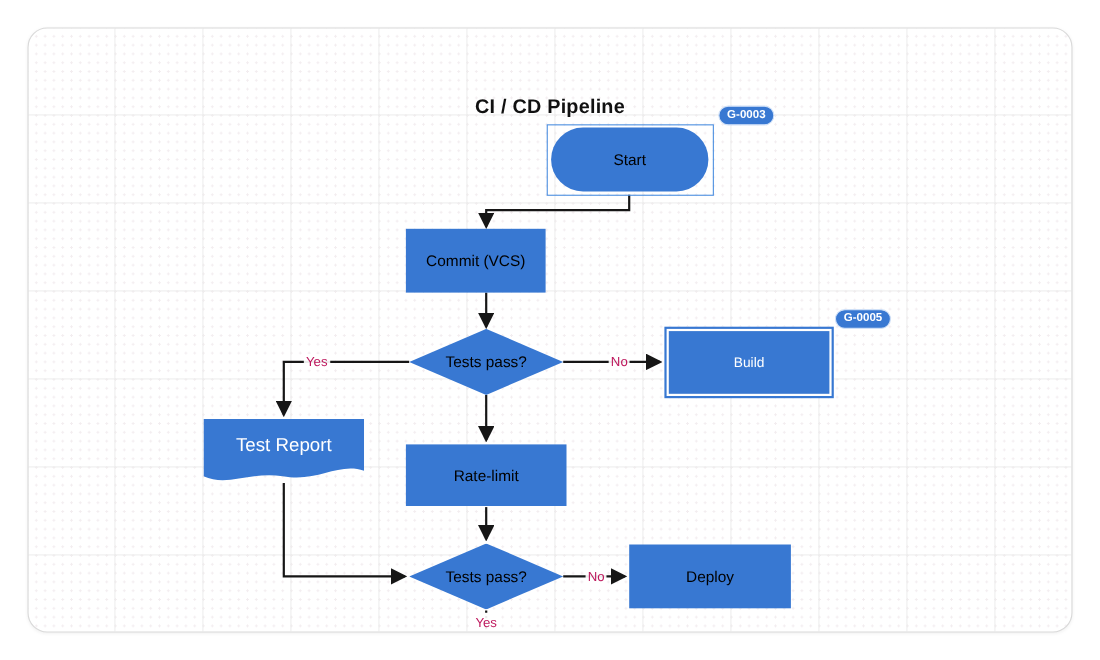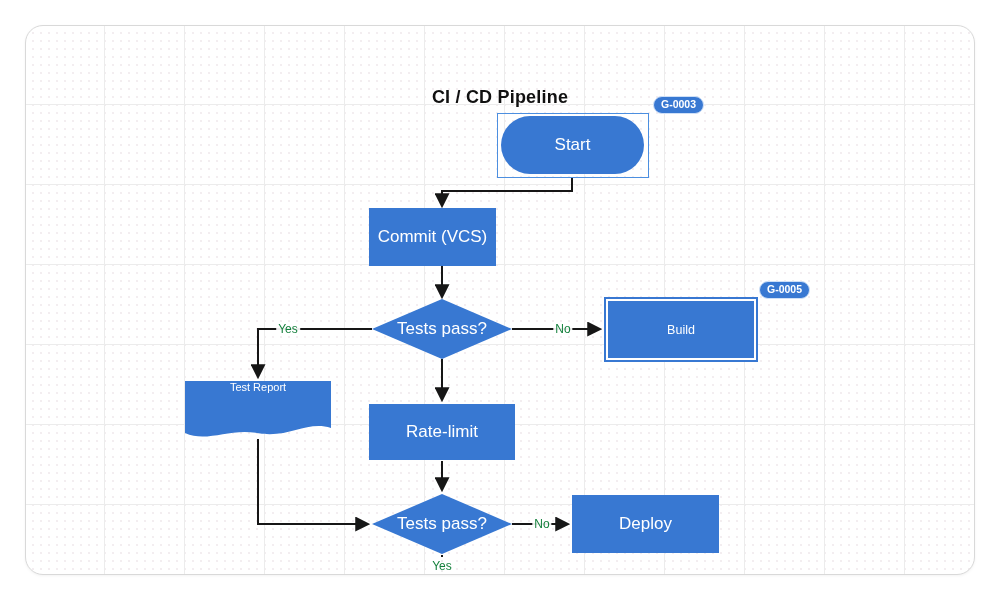--- a/index.html
+++ b/index.html
@@ -20,21 +20,21 @@
 
   .diagram-title {
     position:absolute; left:0; top:26px; width:100%;
     text-align:center; font-size:18px; font-weight:bold; color:#111;
     letter-spacing:0.2px;
     margin-top:35px;
   }
 
   .node {
     position:absolute; display:flex; align-items:center; justify-content:center;
-    background:#3878D2; color:#ffffff; font-size:17px; text-align:center;
+    background:#3878D2; color:#000000; font-size:14px; text-align:center;
   }
   .terminator { border-radius:29px; }
   .decision { clip-path: polygon(50% 0%, 100% 50%, 50% 100%, 0% 50%); }
 
   .selection-outline {
     position:absolute; border:1.5px solid #4C8FE0; background:transparent;
   }
 
   .build-wrap {
     position:absolute; border:2px solid #3878D2; background:#ffffff; padding:2px;
@@ -48,30 +48,30 @@
     position:absolute; background:#3878D2; color:#ffffff;
     font-size:10.5px; font-weight:bold; line-height:13px;
     padding:1px 7px 2px 7px; border-radius:9px; border:1px solid #cfe0f7;
     white-space:nowrap;
   }
 
   .doc-shape { position:absolute; }
   .doc-shape svg { display:block; }
   .doc-label {
     position:absolute; left:0; top:0; width:100%; height:48px;
-    display:flex; align-items:flex-start; justify-content:center;
-    color:#fff; font-size:11px;
+    display:flex; align-items:center; justify-content:center;
+    color:#fff; font-size:17px;
   }
 
   .edges { position:absolute; left:0; top:0; width:950px; height:550px; pointer-events:none; }
   .edges path { pointer-events:stroke; }
 
   .edge-label {
     position:absolute; transform:translate(-50%,-50%);
-    font-size:12px; color:#15803d; background:rgba(255,255,255,0.92);
+    font-size:12px; color:#be185d; background:rgba(255,255,255,0.92);
     padding:0 2px; white-space:nowrap;
   }
 </style>
 </head>
 <body>
 
 <div class="canvas">
 
   <div class="diagram-title">CI / CD Pipeline</div>
 

